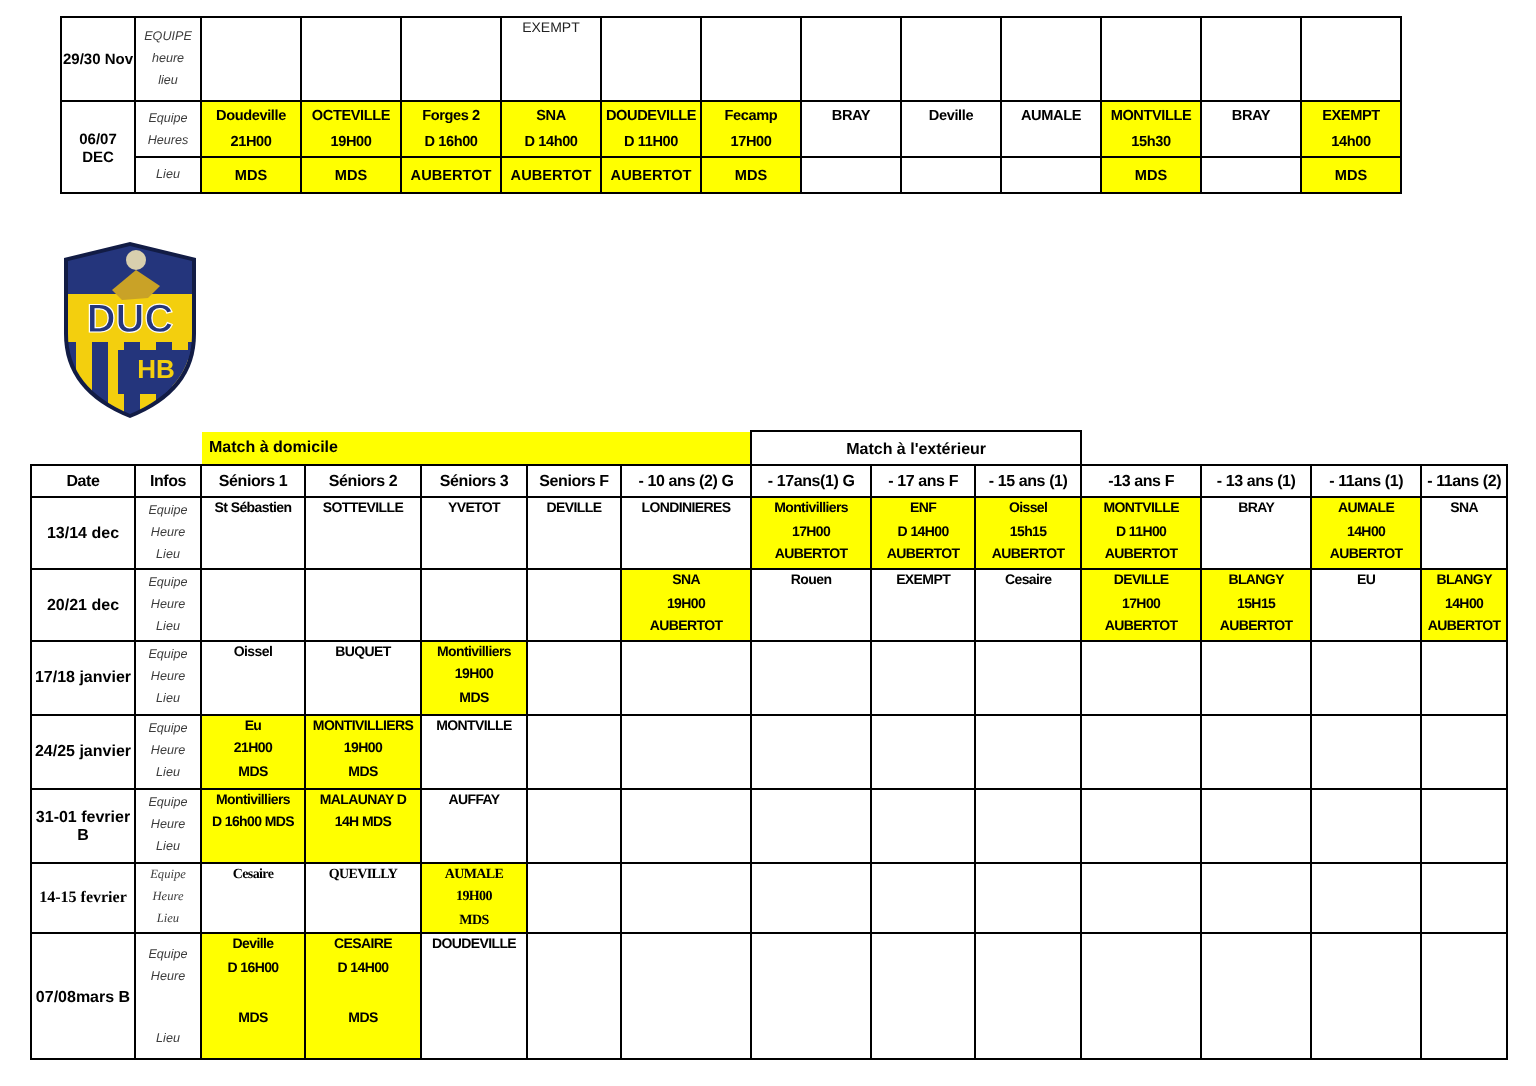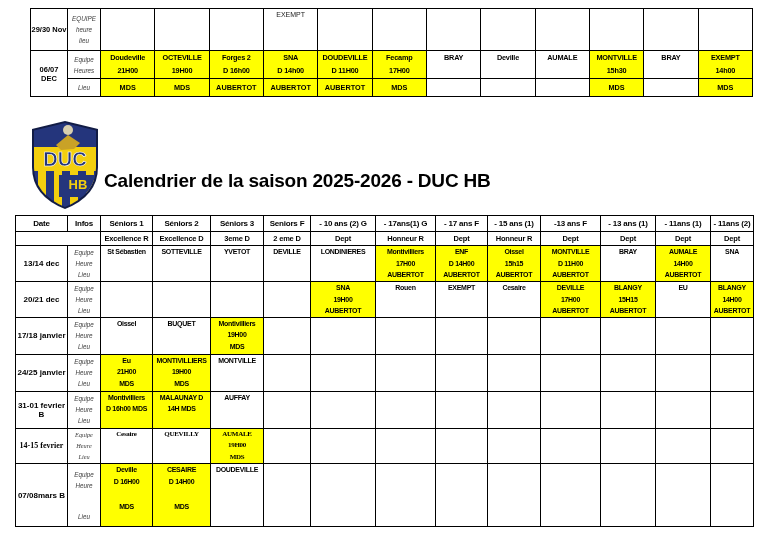--- a/index.html
+++ b/index.html
@@ -2,21 +2,21 @@
 <html><head>
 <meta charset="utf-8">
 <style>
   html,body{margin:0;padding:0;}
   .page{position:relative;width:768px;height:543px;background:#ffffff;overflow:hidden;
         font-family:"Liberation Sans",sans-serif;color:#000;}
   table{border-collapse:collapse;table-layout:fixed;position:absolute;}
   td{border:1px solid #000;padding:0;text-align:center;vertical-align:top;overflow:hidden;}
 
   
-  .top-table{left:30px;top:8px;width:723px;}
+  .top-table{left:30px;top:8px;width:671px;}
   .tt-r1{height:42px;} .tt-r2{height:28px;} .tt-r3{height:18px;}
   .date-cell{font-size:7.5px;font-weight:700;vertical-align:middle;}
   .ilabels{vertical-align:middle;}
   .il{font-size:6.3px;font-style:italic;font-weight:400;color:#3c3c3c;line-height:11px;height:11px;}
   .tl{font-size:7.3px;font-weight:700;line-height:13px;height:13px;white-space:nowrap;letter-spacing:-0.2px;}
   .venue{font-size:7.3px;font-weight:700;line-height:17px;white-space:nowrap;}
   .hl{background:#ffff00;}
   .exempt{font-size:7px;font-weight:400;color:#222;padding-top:2px;}
 
   
@@ -173,71 +173,61 @@
         <rect x="6" y="28" width="62" height="24" fill="#f3cf0e"></rect>
         <circle cx="40" cy="11" r="5" fill="#d8cfae"></circle>
         <path d="M28 26 L40 16 L52 24 L46 30 L33 31 Z" fill="#c9a227"></path>
         <rect x="31" y="56" width="38" height="22" fill="#24357c"></rect>
       </g>
       <text x="37" y="47" text-anchor="middle" font-family="Liberation Sans, sans-serif" font-size="20" font-weight="bold" fill="#24357c" stroke="#ffffff" stroke-width="0.6">DUC</text>
       <text x="50" y="70" text-anchor="middle" font-family="Liberation Sans, sans-serif" font-size="13" font-weight="bold" fill="#f3cf0e">HB</text>
     </svg>
   </div>
 
-  <h1 class="title">Calendrier de la saison 2025-2026 - DUC HB</h1>
 
   <table class="main-table">
     <colgroup>
       <col style="width:52px">
         <col style="width:33px">
         <col style="width:52px">
         <col style="width:58px">
       <col style="width:53px">
         <col style="width:47px">
         <col style="width:65px">
         <col style="width:60px">
       <col style="width:52px">
         <col style="width:53px">
         <col style="width:60px">
         <col style="width:55px">
       <col style="width:55px">
         <col style="width:43px">
     </colgroup>
     <tbody id="main-body">
+        <tr class="mt-band">
+          <td class="band-empty" colspan="2"></td>
+          <td class="band-home" colspan="5">Match à domicile</td>
+          <td class="band-away" colspan="3">Match à l'extérieur</td>
+          <td class="band-empty" colspan="4"></td>
+        </tr>
         <tr class="mt-head">
           <td>Date</td>
           <td>Infos</td>
           <td>Séniors 1</td>
           <td>Séniors 2</td>
           <td>Séniors 3</td>
           <td>Seniors F</td>
           <td>- 10 ans (2) G</td>
           <td>- 17ans(1) G</td>
           <td>- 17 ans F</td>
           <td>- 15 ans (1)</td>
           <td>-13 ans F</td>
           <td>- 13 ans (1)</td>
           <td>- 11ans (1)</td>
           <td>- 11ans (2)</td>
         </tr>
-        <tr class="mt-sub">
-          <td colspan="2"></td>
-          <td>Excellence R</td>
-          <td>Excellence D</td>
-          <td>3eme D</td>
-          <td>2 eme D</td>
-          <td>Dept</td>
-          <td>Honneur R</td>
-          <td>Dept</td>
-          <td>Honneur R</td>
-          <td>Dept</td>
-          <td>Dept</td>
-          <td>Dept</td>
-          <td>Dept</td>
-        </tr>
         <tr style="height: 36px; margin-top: 21px;">
           <td class="mdate">13/14 dec</td>
           <td class="ilabels">
             <div class="il">Equipe</div>
             <div class="il">Heure</div>
             <div class="il">Lieu</div>
           </td>
           <td>
             <div class="cl">St Sébastien</div>
             <div class="cl"></div>

